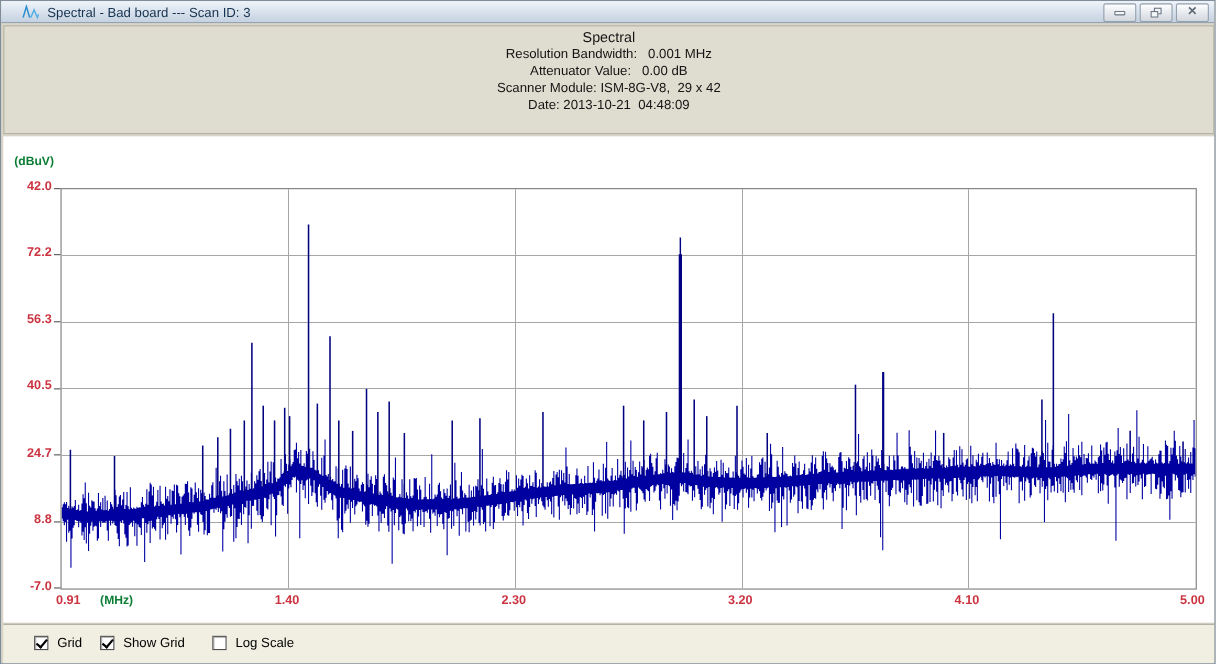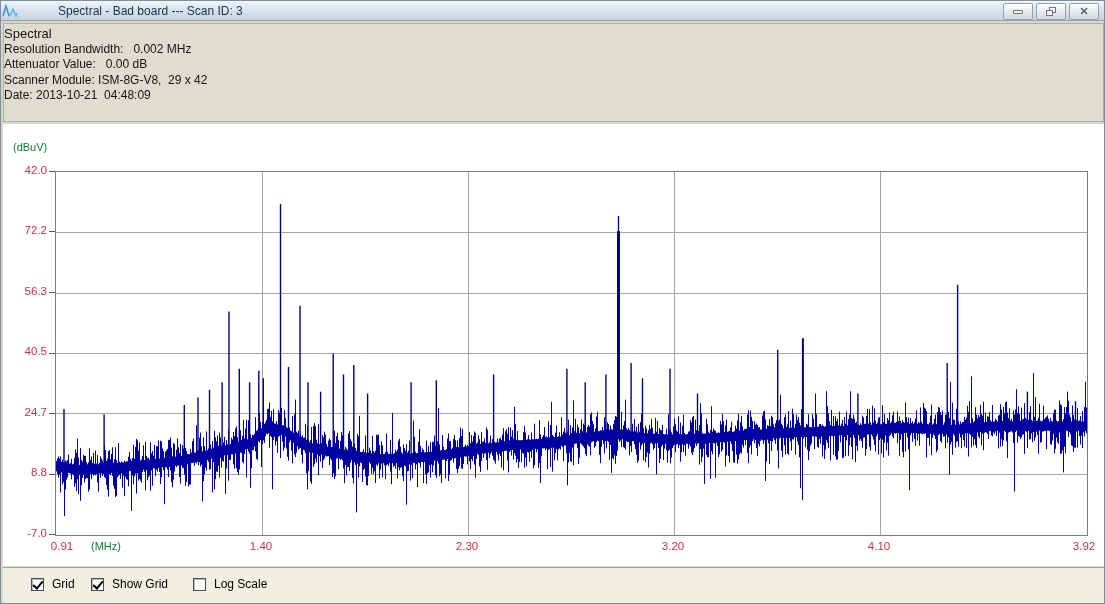--- a/index.html
+++ b/index.html
@@ -1,38 +1,38 @@
 <!DOCTYPE html>
 <html><head>
 <meta charset="utf-8">
 <style>
   html,body{margin:0;padding:0;background:#9aa5b1;}
   #window{position:relative;width:1105px;height:604px;background:#d9d6c9;border:1px solid #7f8c9a;
     box-sizing:border-box;font-family:"Liberation Sans",sans-serif;overflow:hidden;}
   
   #titlebar{position:absolute;left:0;top:0;right:0;height:20px;
     background:linear-gradient(#f0f4fa,#dbe4ef 45%,#c6d2e1);border-bottom:1px solid #94a2b3;
-    display:flex;align-items:center;padding-left:1px;box-sizing:border-box;gap:33px;}
+    display:flex;align-items:center;padding-left:19px;box-sizing:border-box;}
   #app-icon{width:18px;height:14px;margin-right:5px;flex:0 0 auto;}
   #title-text{font-size:12px;color:#17324e;}
   #win-buttons{position:absolute;right:5px;top:2px;display:flex;gap:3px;}
   .win-btn{width:28px;height:15px;border:1px solid #94a0ae;border-radius:2px;
     background:linear-gradient(#ffffff,#e9ecf0 45%,#d3d8df);display:flex;align-items:center;justify-content:center;cursor:default;}
   .glyph-min{width:10px;height:4px;border:1px solid #6d7784;border-radius:1px;background:#f5f6f8;box-sizing:border-box;}
   .glyph-restore{position:relative;width:10px;height:9px;}
   .glyph-restore .r1{position:absolute;right:0;top:0;width:7px;height:6px;border:1px solid #6d7784;background:#f5f6f8;box-sizing:border-box;}
   .glyph-restore .r2{position:absolute;left:0;bottom:0;width:7px;height:6px;border:1px solid #6d7784;background:#f5f6f8;box-sizing:border-box;}
   .glyph-close{font-size:11px;font-weight:bold;color:#5f6a77;line-height:1;}
   
   #header{position:absolute;left:2px;top:22px;width:1101px;height:99px;background:#dfddd0;
-    border:1px solid #b3b0a3;box-sizing:border-box;text-align:left;padding-top:2px;}
+    border:1px solid #b3b0a3;box-sizing:border-box;text-align:center;padding-top:2px;}
   .hdr-line{font-size:12px;color:#141414;line-height:15.5px;white-space:pre;}
   .hdr-title{font-size:13px;}
   
-  #chart-panel{position:absolute;left:2px;top:123px;width:1101px;height:442px;background:#ffffff;}
+  #chart-panel{position:absolute;left:2px;top:123px;width:1101px;height:442px;background:#ffffff;font-weight:bold;}
   #y-unit{position:absolute;left:10px;top:17px;font-size:11px;color:#0a7d34;}
   .ylab{position:absolute;left:4px;width:40px;text-align:right;font-size:11.5px;color:#cc3340;}
   .ylab.l0{top:40px}.ylab.l1{top:100px}.ylab.l2{top:161px}.ylab.l3{top:221px}
   .ylab.l4{top:282px}.ylab.l5{top:342px}.ylab.l6{top:403px}
   #plot-area{position:absolute;left:52px;top:47px;width:1031px;height:363px;border:1px solid #7b7b7b;}
   #plot-area svg{display:block;}
   .xlab{position:absolute;top:416px;width:34px;text-align:center;font-size:11.5px;color:#cc3340;}
   .xlab.x0{left:42px}.xlab.x1{left:241px}.xlab.x2{left:447px}.xlab.x3{left:653px}
   .xlab.x4{left:859px}.xlab.x5{left:1064px}
   #x-unit{position:absolute;left:88px;top:416px;font-size:11px;color:#0a7d34;}
@@ -69,21 +69,21 @@
           </span>
       </div>
       <div class="win-btn">
           <span class="glyph-close">✕</span>
         </div>
     </div>
   </div>
 
   <div id="header">
     <div class="hdr-line hdr-title">Spectral</div>
-    <div class="hdr-line">Resolution Bandwidth:   0.002 MHz</div>
+    <div class="hdr-line">Resolution Bandwidth:   0.001 MHz</div>
     <div class="hdr-line">Attenuator Value:   0.00 dB</div>
     <div class="hdr-line">Scanner Module: ISM-8G-V8,  29 x 42</div>
     <div class="hdr-line">Date: 2013-10-21  04:48:09</div>
   </div>
 
   <div id="chart-panel">
     <span id="y-unit">(dBuV)</span>
     <span class="ylab l0">42.0</span>
     <span class="ylab l1">72.2</span>
     <span class="ylab l2">56.3</span>
@@ -145,21 +145,21 @@
           <line x1="1019.5" x2="1019.5" y1="250.3" y2="229.3" stroke="#000080" stroke-width="1.4"></line>
         </svg>
     </div>
 
     <span class="xlab x0">0.91</span>
     <span id="x-unit">(MHz)</span>
     <span class="xlab x1">1.40</span>
     <span class="xlab x2">2.30</span>
     <span class="xlab x3">3.20</span>
     <span class="xlab x4">4.10</span>
-    <span class="xlab x5">3.92</span>
+    <span class="xlab x5">5.00</span>
   <div class="ytick" style="top: 47px;"></div>
       <div class="ytick" style="top: 107px;"></div>
       <div class="ytick" style="top: 168px;"></div>
       <div class="ytick" style="top: 229px;"></div>
       <div class="ytick" style="top: 289px;"></div>
       <div class="ytick" style="top: 350px;"></div>
       <div class="ytick" style="top: 410px;"></div>
     </div>
 
   <div id="footer">

